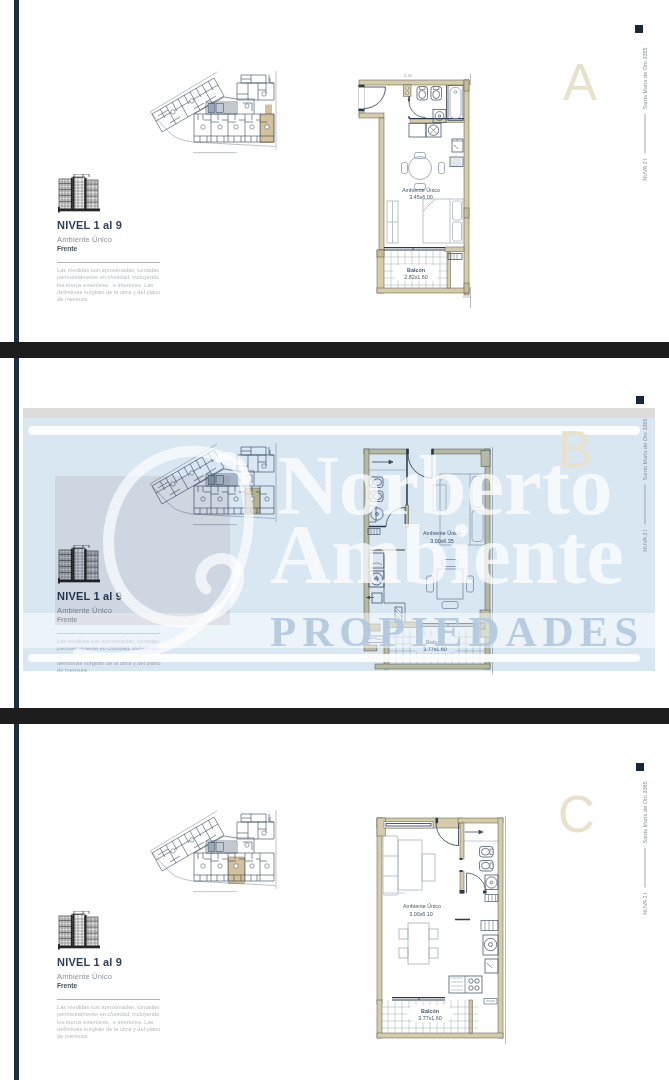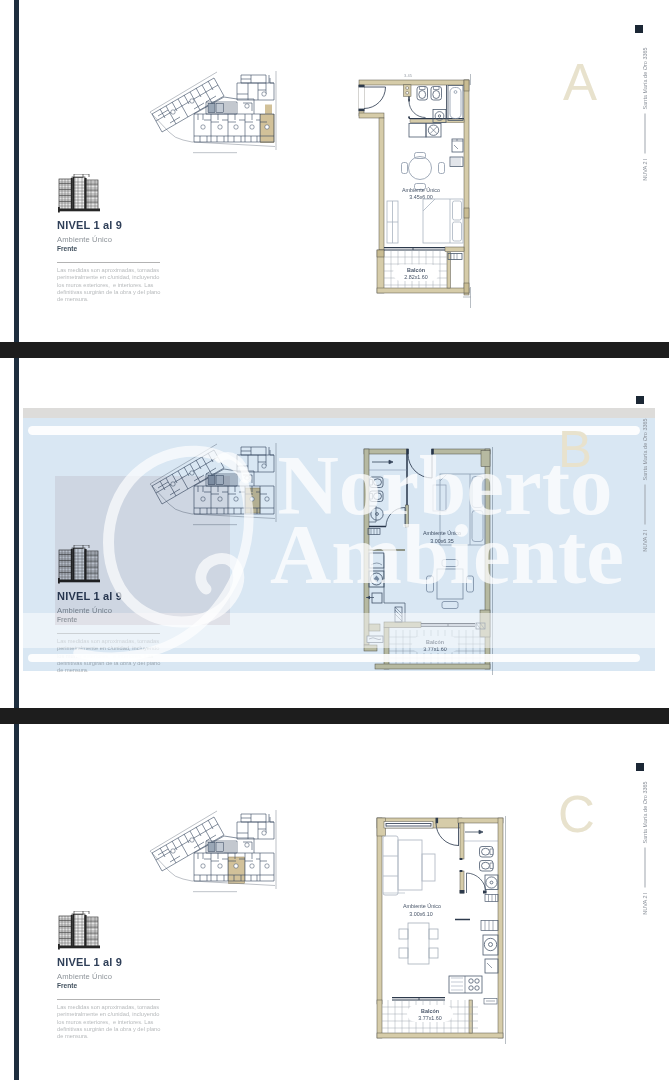--- a/index.html
+++ b/index.html
@@ -476,20 +476,21 @@
 <div class="abs" style="left:28px;top:426px;width:612px;height:9px;background:rgba(255,255,255,0.9);border-radius:5px;"></div>
 
 <div class="abs" style="left:28px;top:654px;width:612px;height:8px;background:rgba(255,255,255,0.9);border-radius:5px;"></div>
 
 <div class="abs" style="left:23px;top:613px;width:632px;height:35px;background:rgba(255,255,255,0.5);"></div>
 
 <div class="abs" style="left:255px;top:443px;width:380px;line-height:1;text-align:center;font-family:'Liberation Serif',serif;font-weight:bold;font-size:85px;color:rgba(255,255,255,0.75);">Norberto</div>
 
 <div class="abs" style="left:257px;top:512px;width:380px;line-height:1;text-align:center;font-family:'Liberation Serif',serif;font-weight:bold;font-size:85px;color:rgba(255,255,255,0.75);">Ambiente</div>
 
+<div class="abs" style="left:270px;top:610px;width:368px;line-height:1;text-align:center;font-family:'Liberation Serif',serif;font-weight:bold;font-size:43px;color:rgba(178,200,222,0.92);letter-spacing:6px;">PROPIEDADES</div>
 
 <div class="abs" style="left:55px;top:476px;width:175px;height:149px;background:#f2edee;mix-blend-mode:multiply;"></div>
 
 <div class="abs" style="left:58px;top:428px;width:220px;height:245px;">
 <svg width="220" height="245" viewBox="0 0 220 245">
 <g fill="none" stroke="rgba(255,255,255,0.68)" stroke-linecap="round">
 <path d="M188,50 C168,16 112,14 78,46 C42,80 40,150 80,180 C113,204 160,196 176,166 C187,145 177,127 159,131 C143,135 138,152 148,161" stroke-width="11"></path>
 <path d="M186,56 C201,108 179,168 136,202 C101,229 56,234 20,225" stroke-width="9.5"></path>
 <path d="M188,50 C186,31 172,23 161,31" stroke-width="7.5"></path>
 </g>

